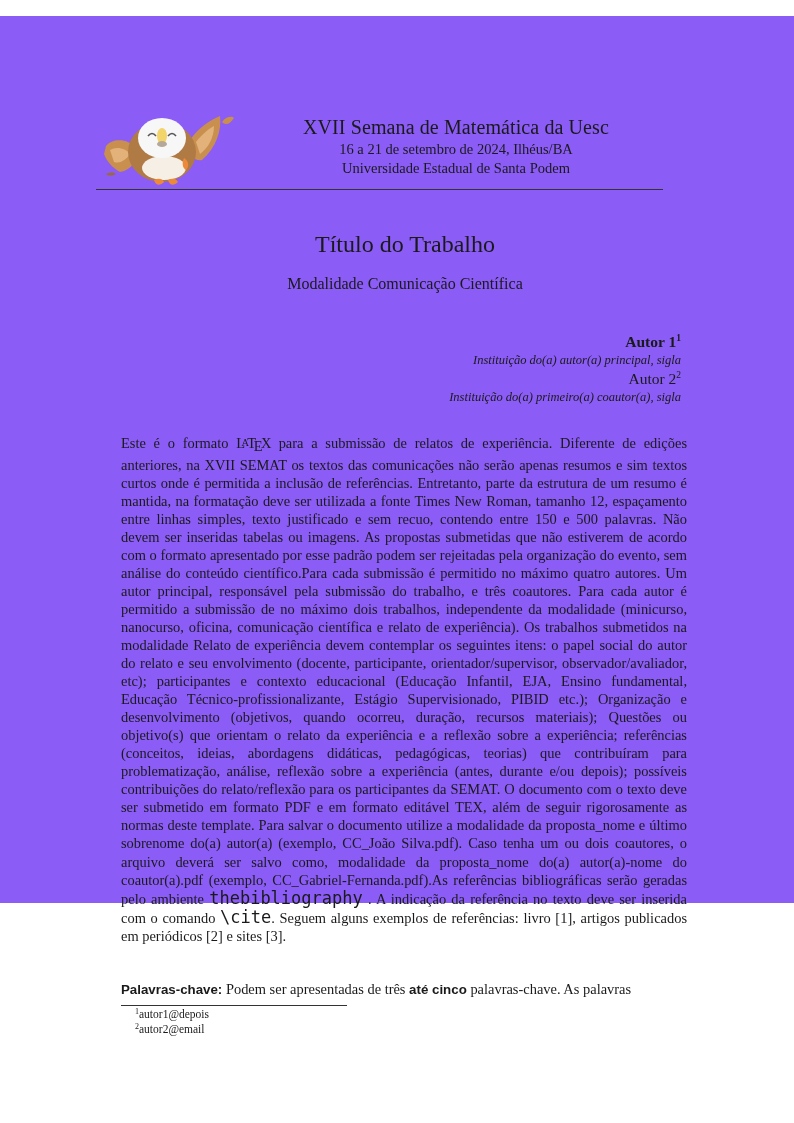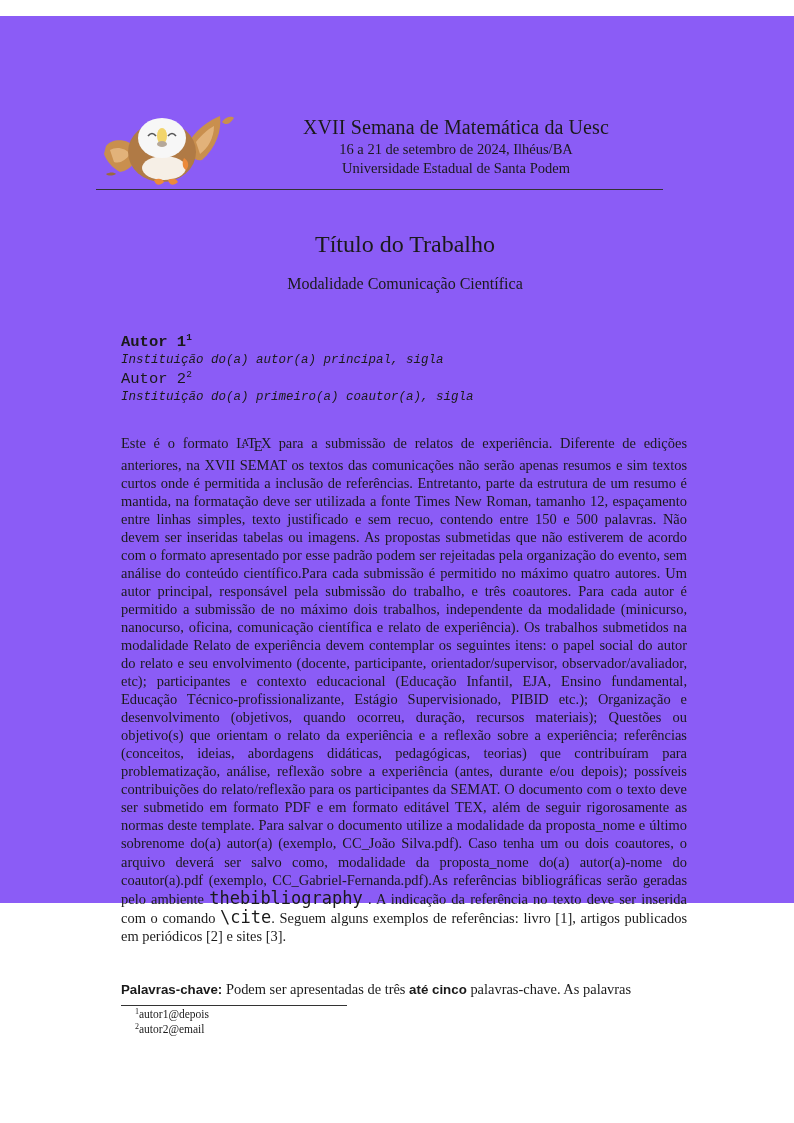--- a/index.html
+++ b/index.html
@@ -82,21 +82,22 @@
       font-family: "Liberation Serif", "DejaVu Serif", serif;
       font-size: 16px;
       line-height: 24px;
     }
     
     .authors {
       position: absolute;
       left: 121px;
       top: 316px;
       width: 560px;
-      font-family: Liberation Mono, monospace;
+      font-family: Liberation Serif, serif;
+      text-align: right;
     }
     .author-name-bold {
       font-weight: bold;
       font-size: 15.5px;
       line-height: 20px;
     }
     .author-name {
       font-size: 15.5px;
       line-height: 20px;
     }

